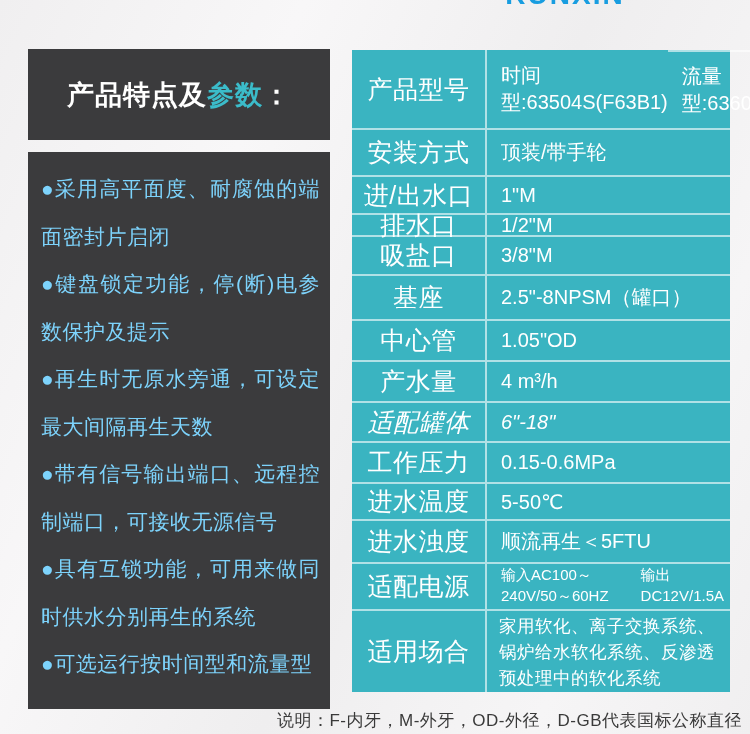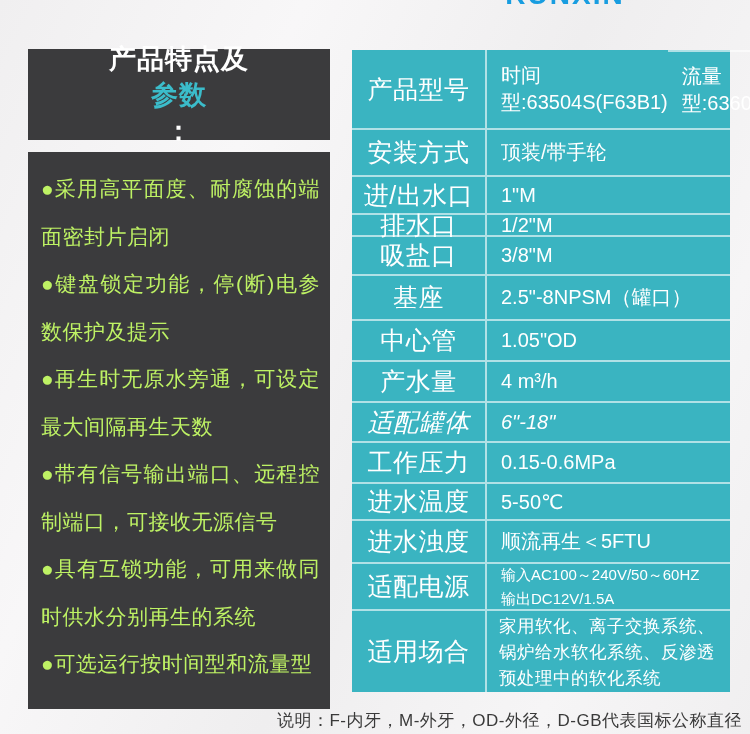--- a/index.html
+++ b/index.html
@@ -42,30 +42,29 @@
     width: 302px; height: 91px;
     background: #3b3b3d;
     display: flex;
     align-items: center;
     justify-content: center;
     color: #ffffff;
     font-size: 27px;
     font-weight: bold;
     letter-spacing: 1px;
     white-space: nowrap;
-    flex-direction: column;
   }
   .features-header .accent { color: #3bbcca; }
 
   .features-body {
     position: absolute;
     left: 28px; top: 152px;
     width: 302px; height: 557px;
     background: #3b3b3d;
-    color: #bef264;
+    color: #7dd3fc;
     padding: 13px 10px 0 13px;
     overflow: hidden;
   }
   .feature-item {
     font-size: 21px;
     line-height: 47.5px;
     letter-spacing: 0.5px;
     text-align: justify;
   }
 
@@ -104,23 +103,23 @@
   }
   .spec-subvalue {
     flex: 1 1 auto;
     display: flex;
     align-items: center;
     padding-left: 14px;
     font-size: 20px;
   }
   .spec-subvalue + .spec-subvalue { border-top: 2px solid rgba(255,255,255,0.6); }
   .spec-value.multiline {
-    flex-direction: column;
+    flex-direction: row;
     align-items: flex-start;
-    justify-content: space-between;
+    justify-content: flex-end;
   }
 
   
   .spec-row:nth-child(1)  { height: 78px; }
   .spec-row:nth-child(2)  { height: 47px; }
   .spec-row:nth-child(3)  { height: 38px; }
   .spec-row:nth-child(4)  { height: 22px; }
   .spec-row:nth-child(5)  { height: 39px; }
   .spec-row:nth-child(6)  { height: 45px; }
   .spec-row:nth-child(7)  { height: 41px; }

